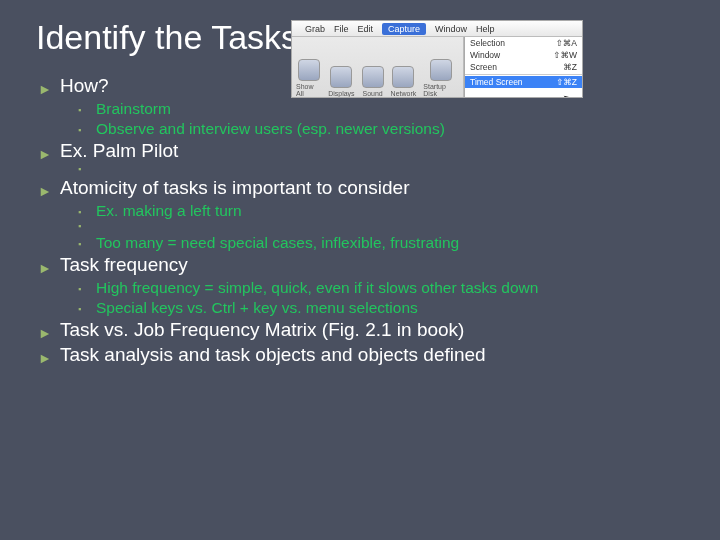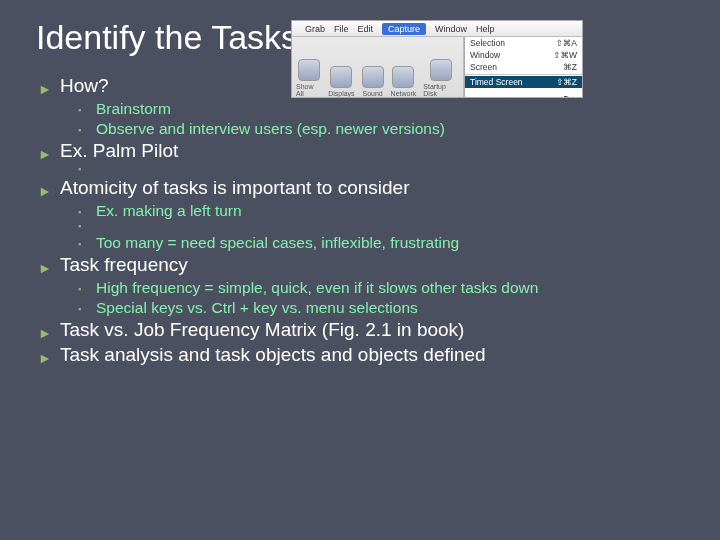--- a/index.html
+++ b/index.html
@@ -55,21 +55,21 @@
     color: #9ab86e;
     font-size: 9px;
     width: 18px;
     flex: 0 0 18px;
     text-align: left;
     position: relative;
     top: -1px;
   }
   .lvl2 .txt {
     font-size: 15.5px;
-    color: #86efac;
+    color: #22c55e;
   }
   
   .mac-shot {
     position: absolute;
     top: 20px;
     right: 22px;
     width: 292px;
     height: 78px;
     background: #f2f2f2;
     border: 1px solid #aaa;
@@ -129,21 +129,21 @@
     color: #333;
   }
   .mac-dropdown .dditem {
     display: flex;
     justify-content: space-between;
     padding: 1px 5px;
     white-space: nowrap;
     align-items: center;
   }
   .mac-dropdown .dditem.sel {
-    background: #0c4a6e;
+    background: #3b82f6;
     color: #fff;
   }
   .mac-dropdown .sep {
     height: 1px; background: #ccc; margin: 1px 0;
   }
   .cursor {
     position: absolute;
     right: 8px;
     top: 70px;
     font-size: 13px;

